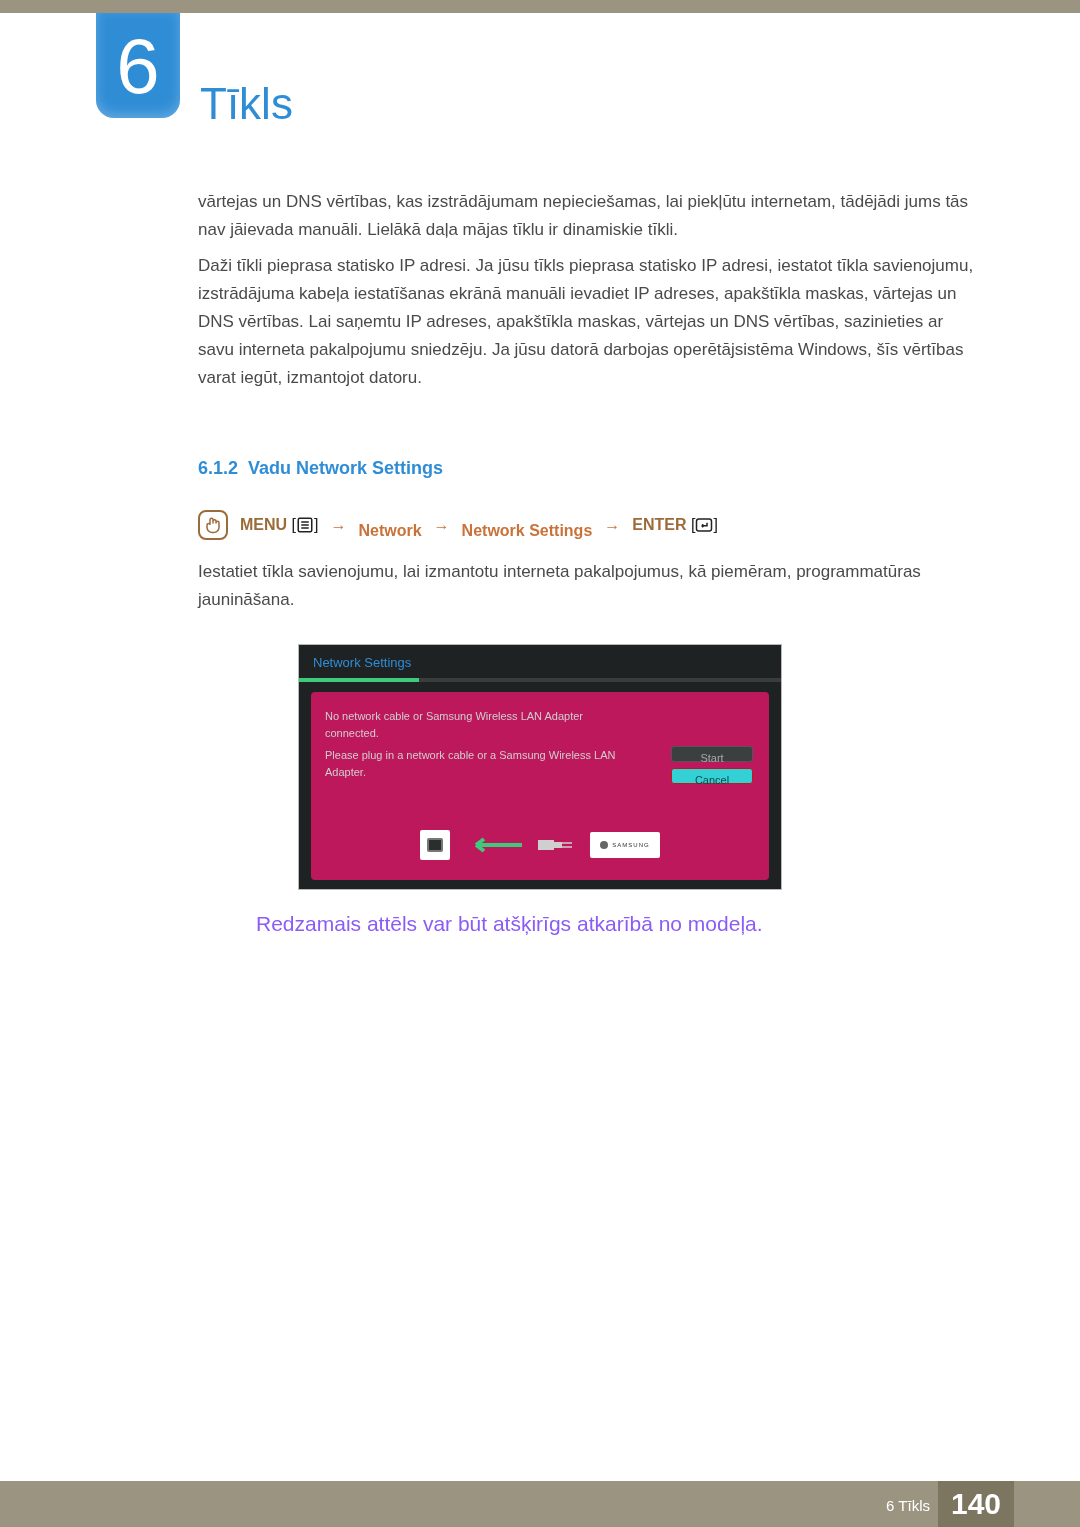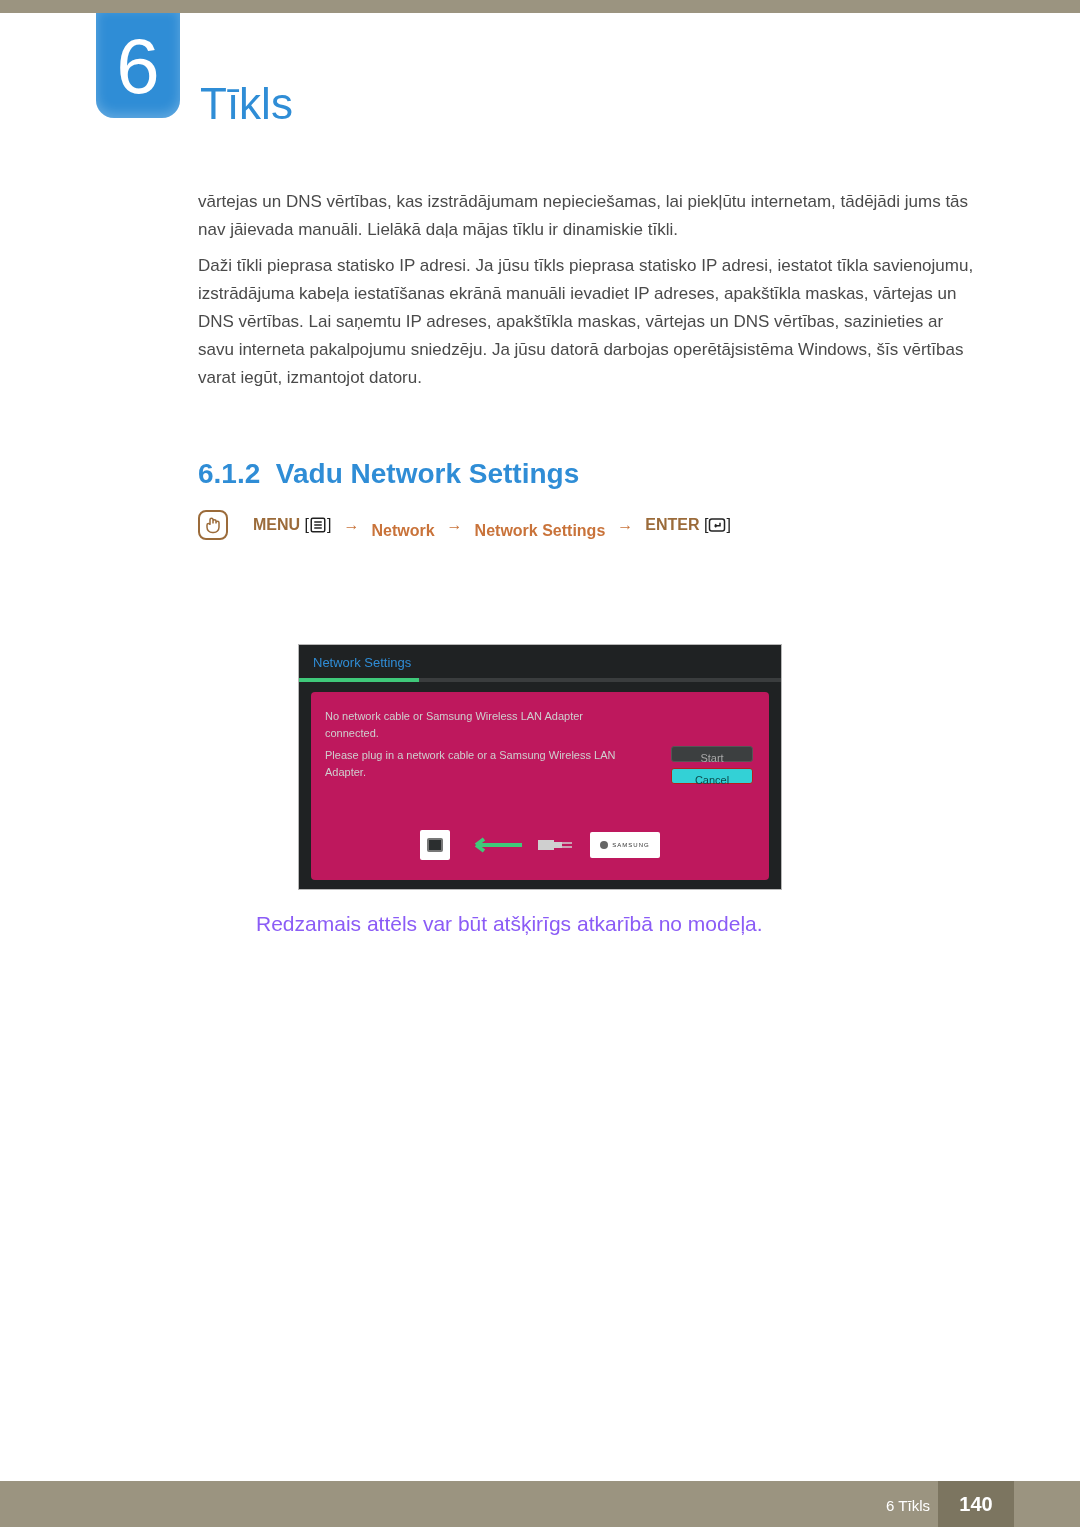--- a/index.html
+++ b/index.html
@@ -36,31 +36,31 @@
   .note-icon {
     width: 24px; height: 24px; flex: 0 0 24px; border-radius: 4px;
     background: linear-gradient(135deg,#2f8dd6,#5cb3e8);
     display:flex; align-items:center; justify-content:center;
   }
   .note-icon svg { width: 16px; height: 16px; }
   .note-text { font-size: 16px; line-height: 1.65; }
 
   .section-heading {
     position: absolute; top: 458px; left: 198px;
-    color: #2f8dd6; font-size: 28px; font-weight: 700;
+    color: #2f8dd6; font-size: 18px; font-weight: 700;
   }
 
   .nav-row {
     position: absolute; top: 510px; left: 198px; right: 100px;
     display: flex; align-items: center; gap: 12px; flex-wrap: wrap;
   }
   .hand-icon { width: 30px; height: 30px; border: 2.5px solid #9b6b3a; border-radius: 8px; display:flex;align-items:center;justify-content:center;}
   .hand-icon svg { width:18px; height:18px; }
   .nav-text { font-size: 16px; font-weight: 700; }
-  .nav-menu { color: #9b6b3a; margin-left: 13px; }
+  .nav-menu { color: #9b6b3a; }
   .nav-arrow { color: #c9733a; font-weight:700; }
   .nav-network { color: #c9733a; margin-top: 12px; }
   .nav-enter { color: #9b6b3a; }
   .brk { color:#222; font-weight:400;}
   .menu-glyph, .enter-glyph { display:inline-flex; vertical-align:-4px; }
   .menu-glyph svg, .enter-glyph svg { width:18px; height:18px; }
 
   .body-para {
     position: absolute; top: 558px; left: 198px; right: 100px;
     color: #4a4a4a; font-size: 17px; line-height: 1.65;
@@ -106,21 +106,21 @@
     position: absolute; top: 912px; left: 256px;
     color: #8b5cf6; font-size: 21px;
   }
 
   
   .footer-bar { position:absolute; left:0; right:0; bottom:0; height:46px; background:#9b9480; }
   .page-num-box {
     position:absolute; right:66px; bottom:0; width:76px; height:46px;
     background:#7c7560; display:flex; align-items:center; justify-content:center;
   }
-  .page-num-box span { color:#fff; font-size:20px; font-weight:700; }
+  .page-num-box span { color:#fff; font-size:30px; font-weight:700; }
   .footer-label { position:absolute; right:150px; bottom:13px; color:#fff; font-size:15px; }
 
 </style>
 </head>
 <body>
 
 <div class="page">
   <div class="topbar"></div>
 
   <div class="badge">
@@ -161,20 +161,21 @@
     <span class="nav-text nav-enter">
       <span>ENTER</span> <span class="brk">[</span><span class="enter-glyph">
           <svg viewBox="0 0 24 24">
             <rect x="2" y="4" width="20" height="16" rx="3" fill="none" stroke="#222" stroke-width="2"></rect>
             <path d="M16 9v4H9m0 0l2-2m-2 2l2 2" fill="none" stroke="#222" stroke-width="2"></path>
           </svg>
         </span><span class="brk">]</span>
     </span>
   </div>
 
+  <div class="body-para">Iestatiet tīkla savienojumu, lai izmantotu interneta pakalpojumus, kā piemēram, programmatūras jaunināšana.</div>
 
   <div class="ns-box">
     <div class="ns-title">Network Settings</div>
     <div class="ns-prog"></div>
     <div class="ns-inner">
       <div class="ns-msg1">No network cable or Samsung Wireless LAN Adapter connected.</div>
       <div class="ns-msg2">Please plug in a network cable or a Samsung Wireless LAN Adapter.</div>
       <div class="ns-buttons">
         <div class="ns-btn ns-start">Start</div>
         <div class="ns-btn ns-cancel">Cancel</div>

